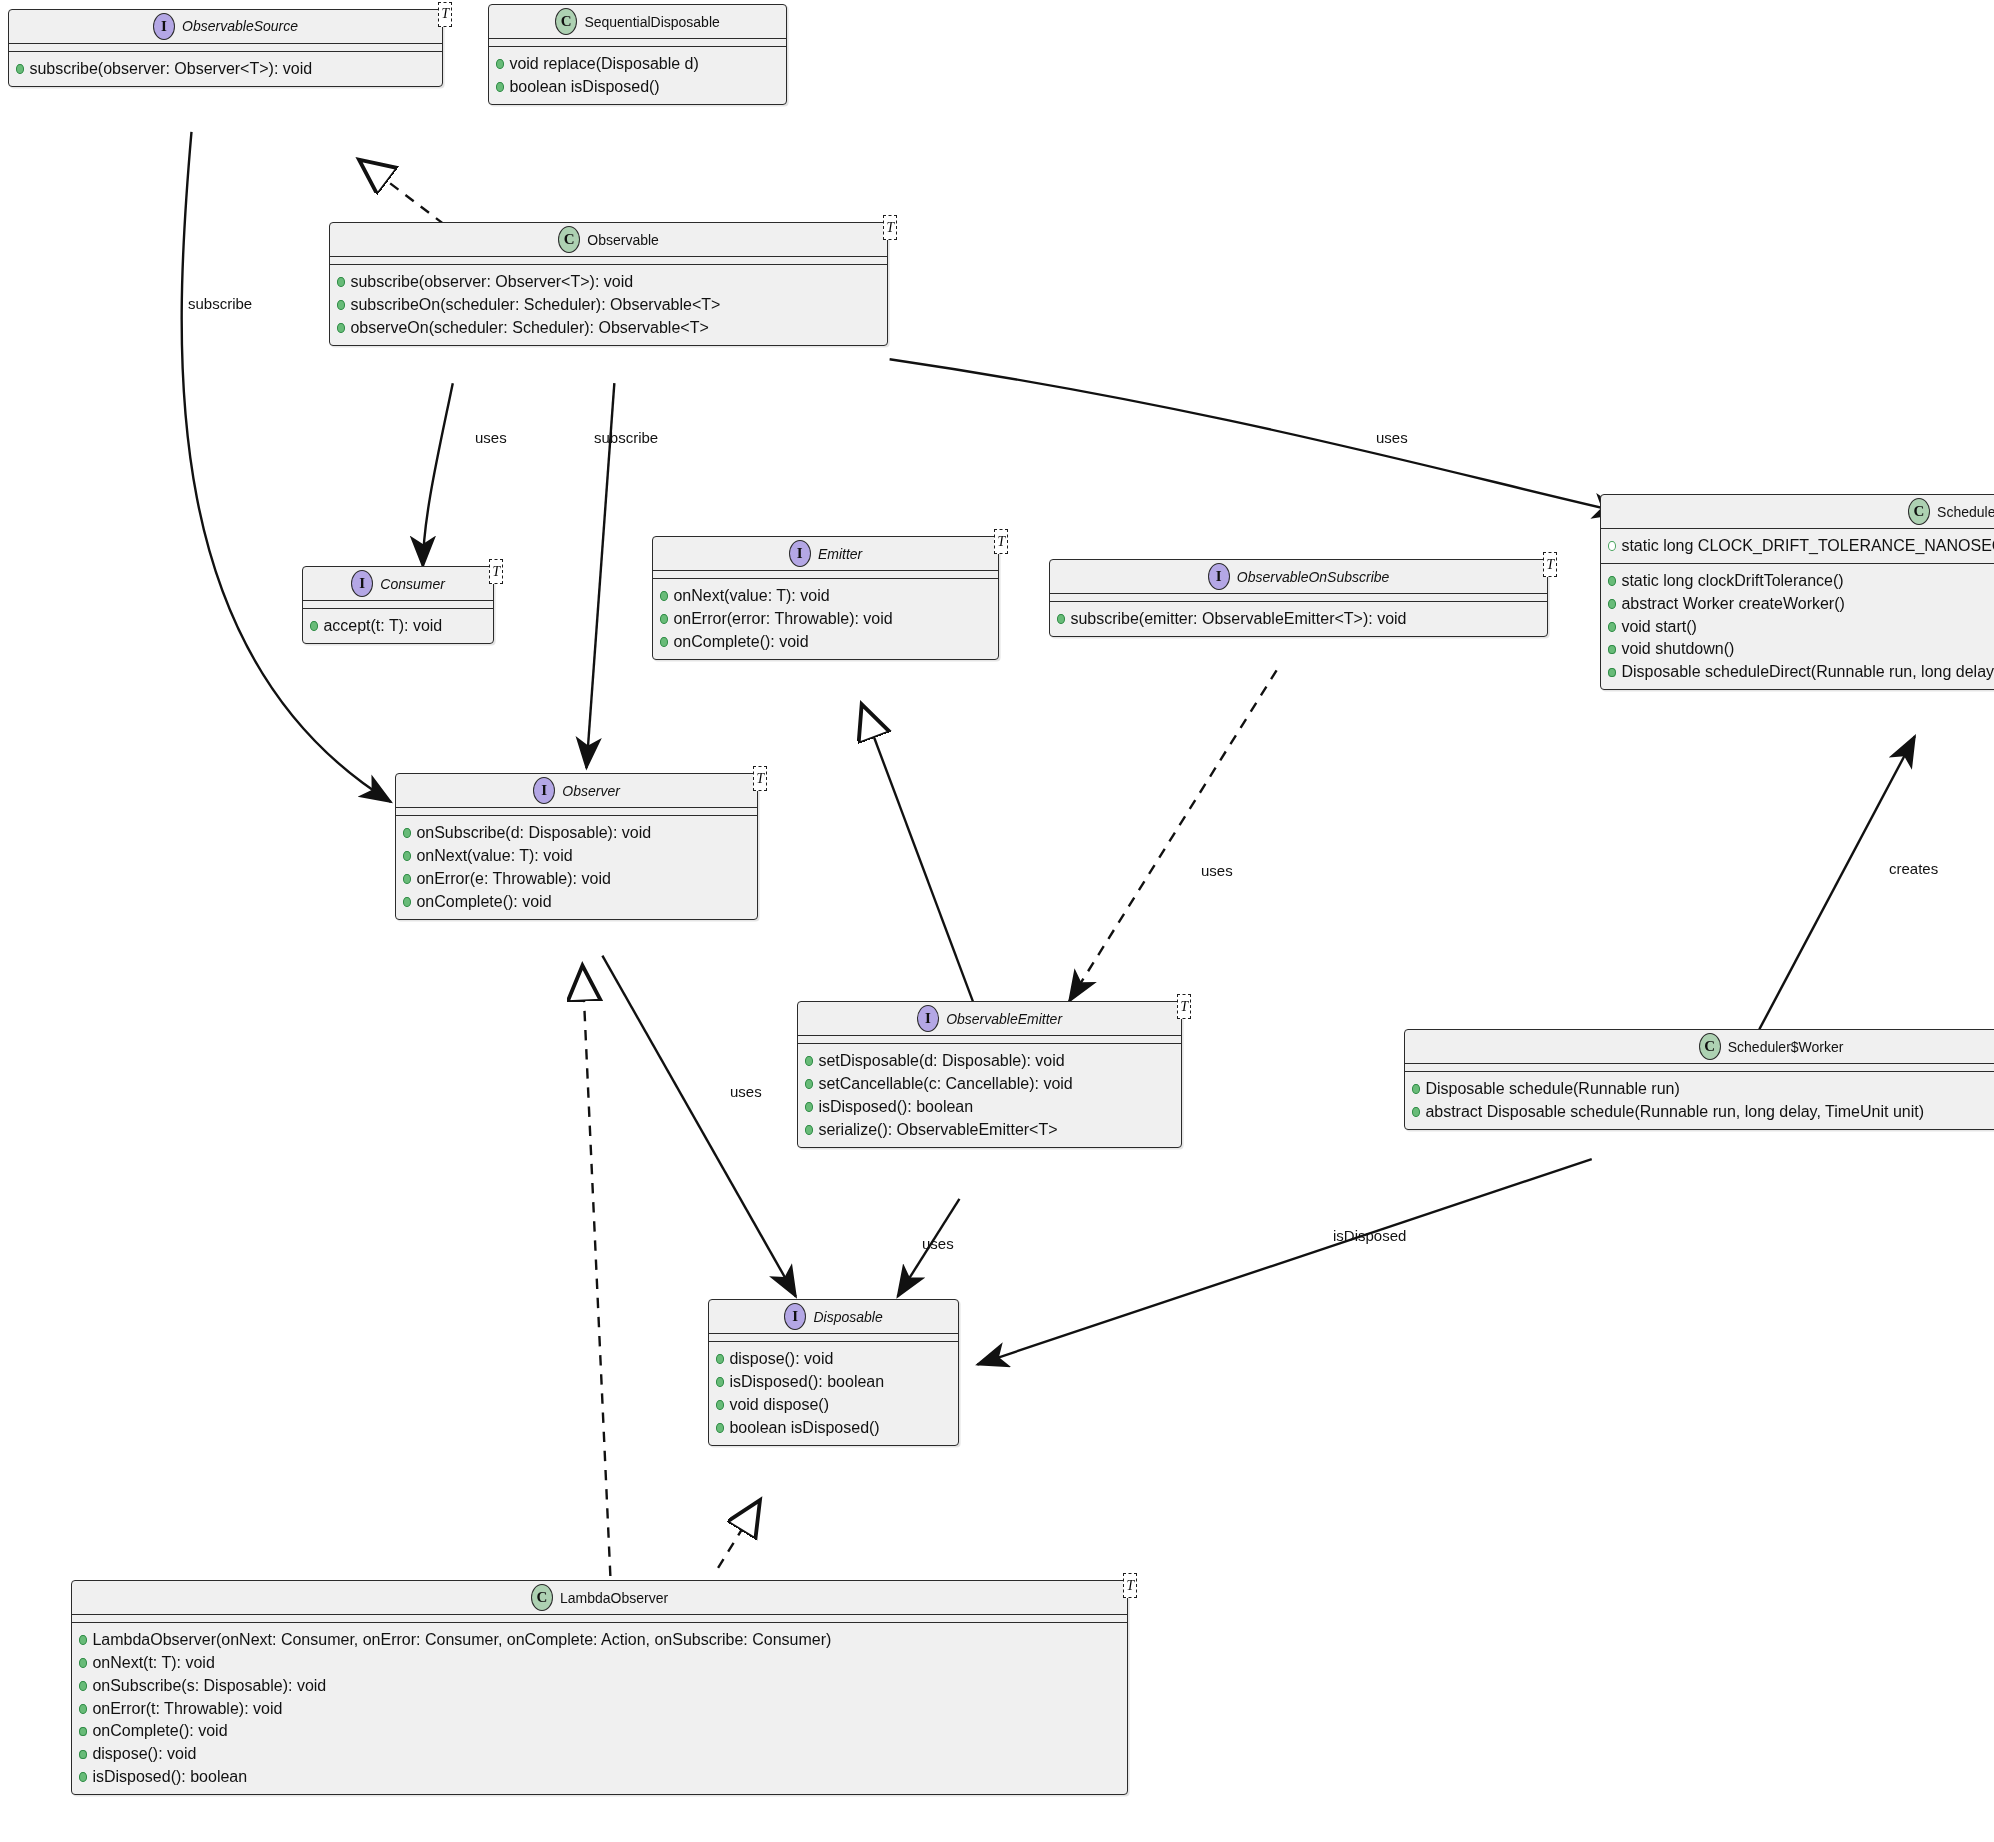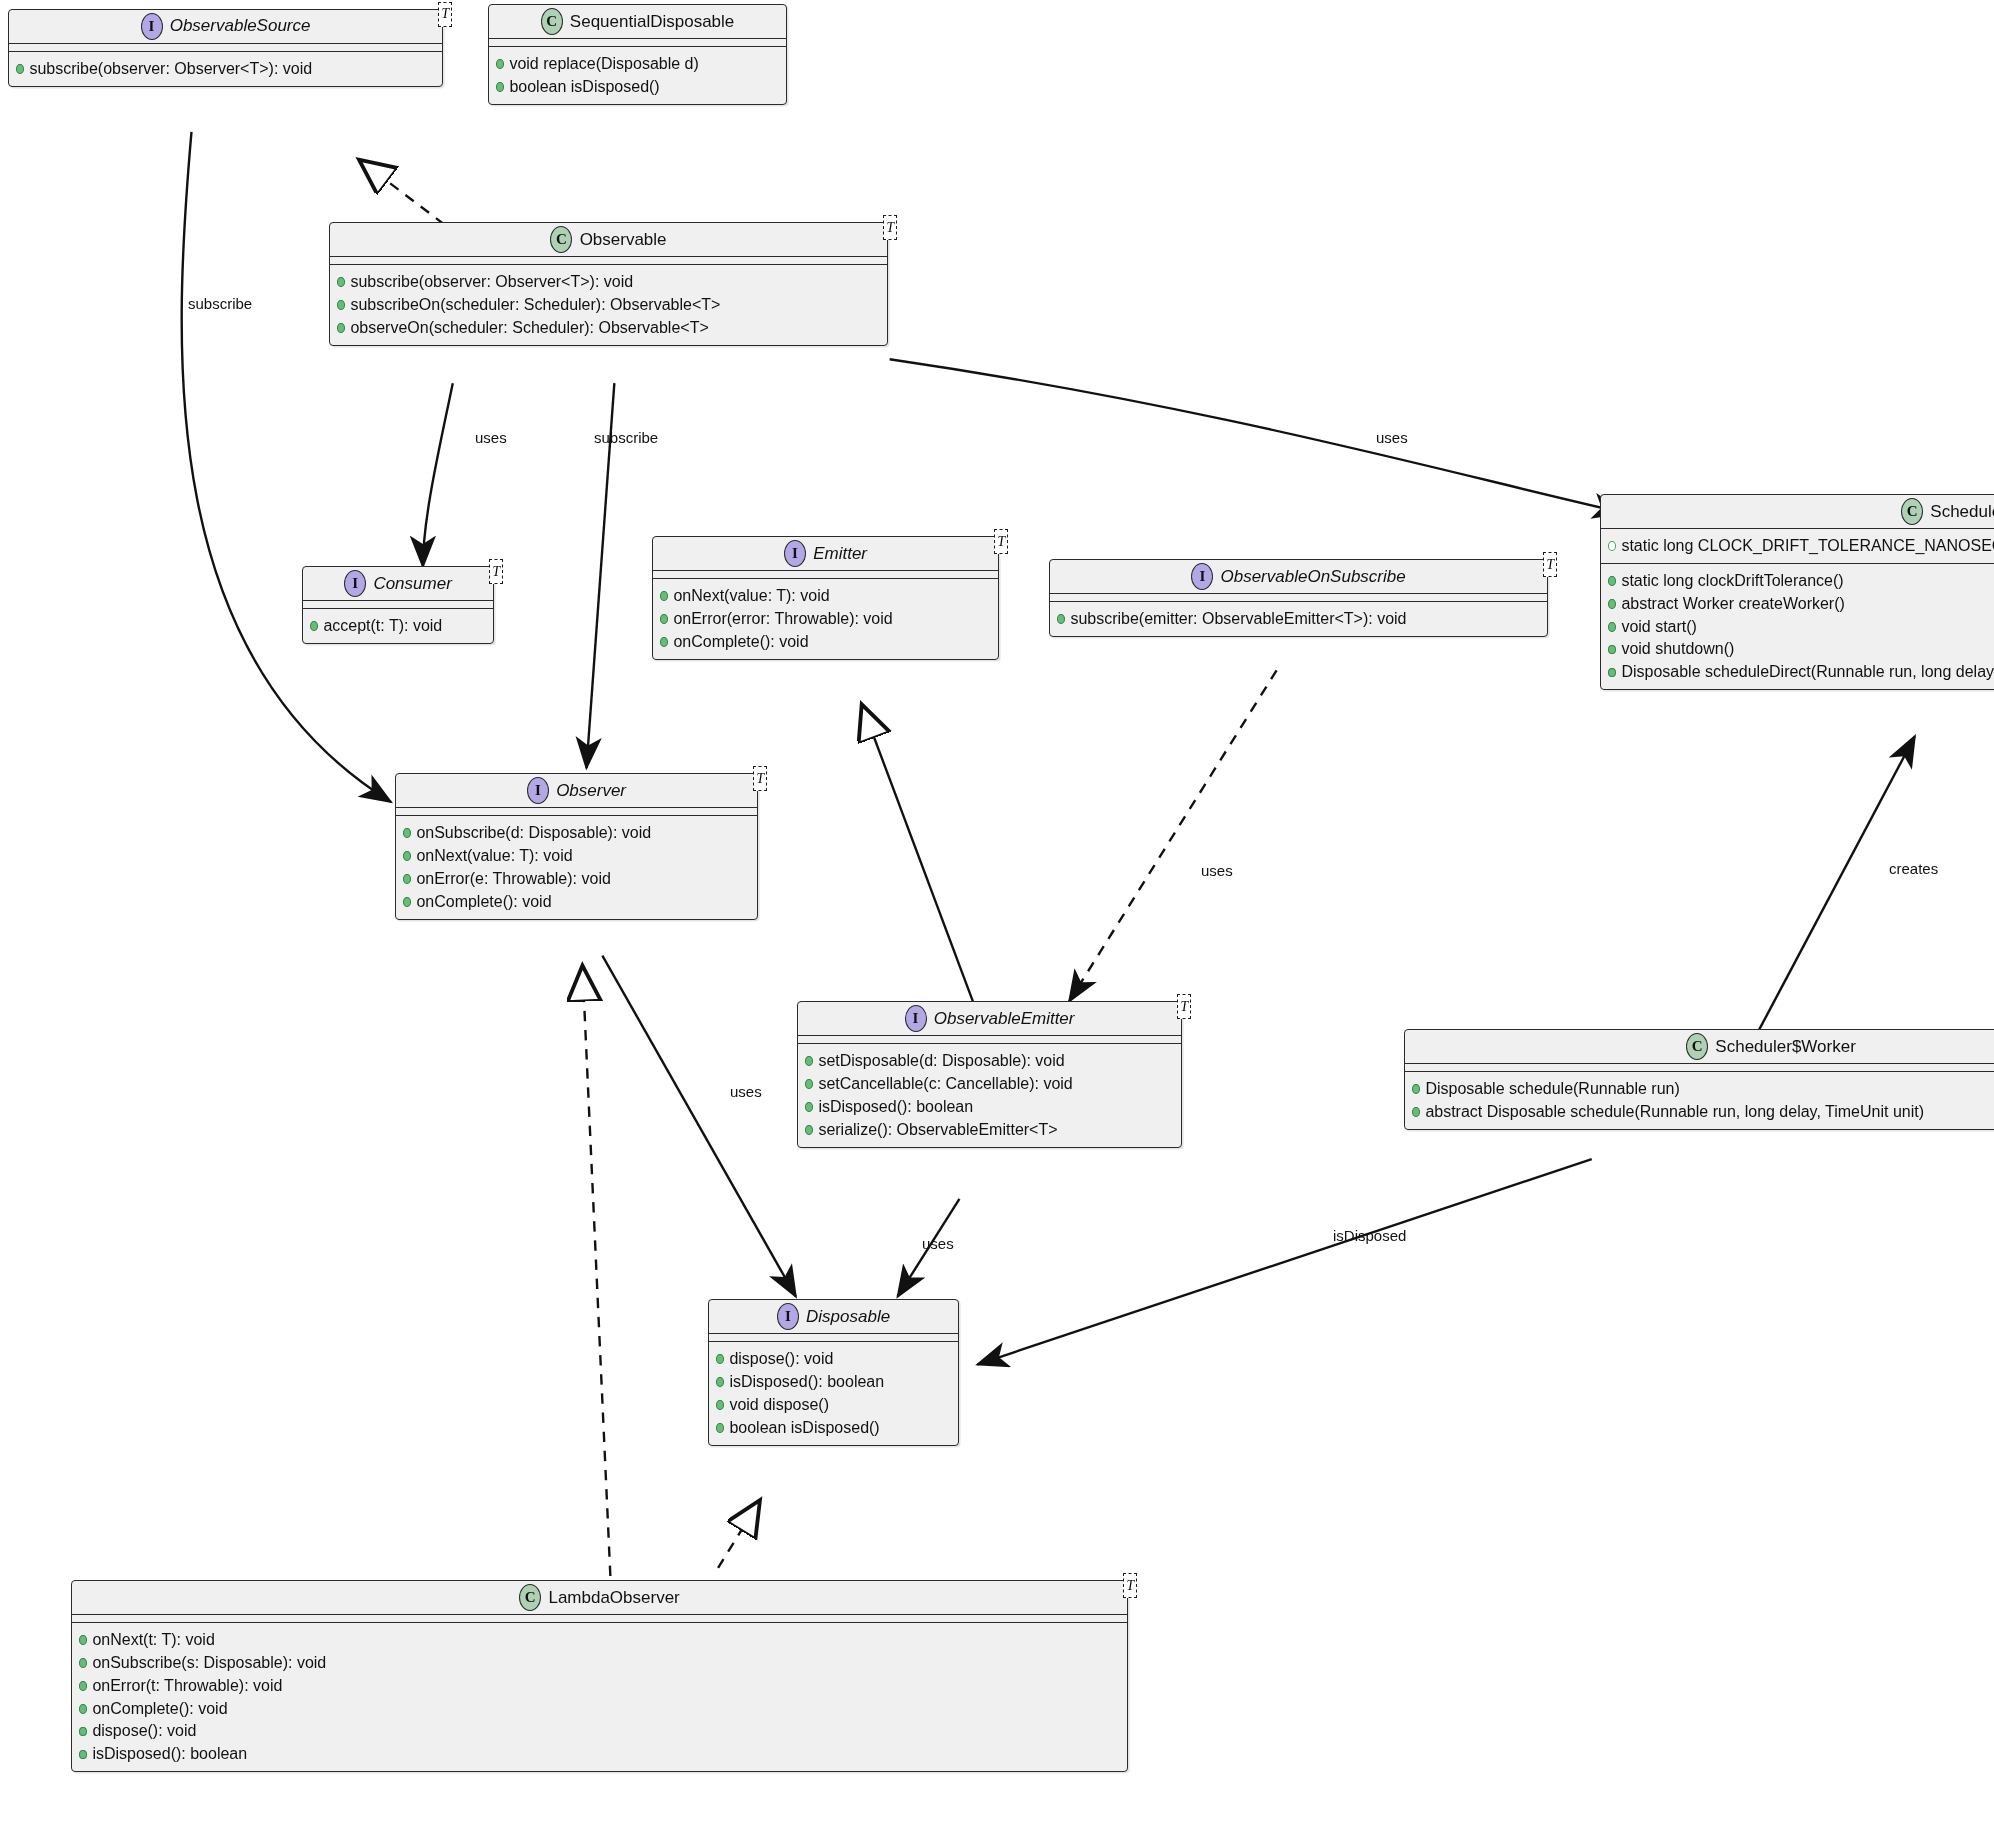--- a/index.html
+++ b/index.html
@@ -56,21 +56,21 @@
   }
   .stereo-I {
     background: #b4a7e5;
     color: #111111;
   }
   .stereo-C {
     background: #add1b2;
     color: #111111;
   }
   .class-title {
-    font-size: 17px;
+    font-size: 14px;
     color: #111111;
     white-space: nowrap;
     text-align: right;
   }
   .class-title.italic { font-style: italic; }
 
   .compartment {
     border-top: 1.2px solid #2b2b2b;
     padding: 5.6px 0 5.6px 0;
   }
@@ -429,20 +429,24 @@
   <div class="uml-class" style="left:71px; top:1580px; width:1057px;">
     <div class="tparam">T</div>
     <div class="uml-header">
       <span class="stereo-icon stereo-C">C</span>
       <span class="class-title">LambdaObserver</span>
     </div>
     <div class="compartment empty"></div>
     <div class="compartment">
       <div class="member">
         <span class="vis-dot vis-public"></span>
+        <span>LambdaObserver(onNext: Consumer, onError: Consumer, onComplete: Action, onSubscribe: Consumer)</span>
+      </div>
+      <div class="member">
+        <span class="vis-dot vis-public"></span>
         <span>onNext(t: T): void</span>
       </div>
       <div class="member">
         <span class="vis-dot vis-public"></span>
         <span>onSubscribe(s: Disposable): void</span>
       </div>
       <div class="member">
         <span class="vis-dot vis-public"></span>
         <span>onError(t: Throwable): void</span>
       </div>

